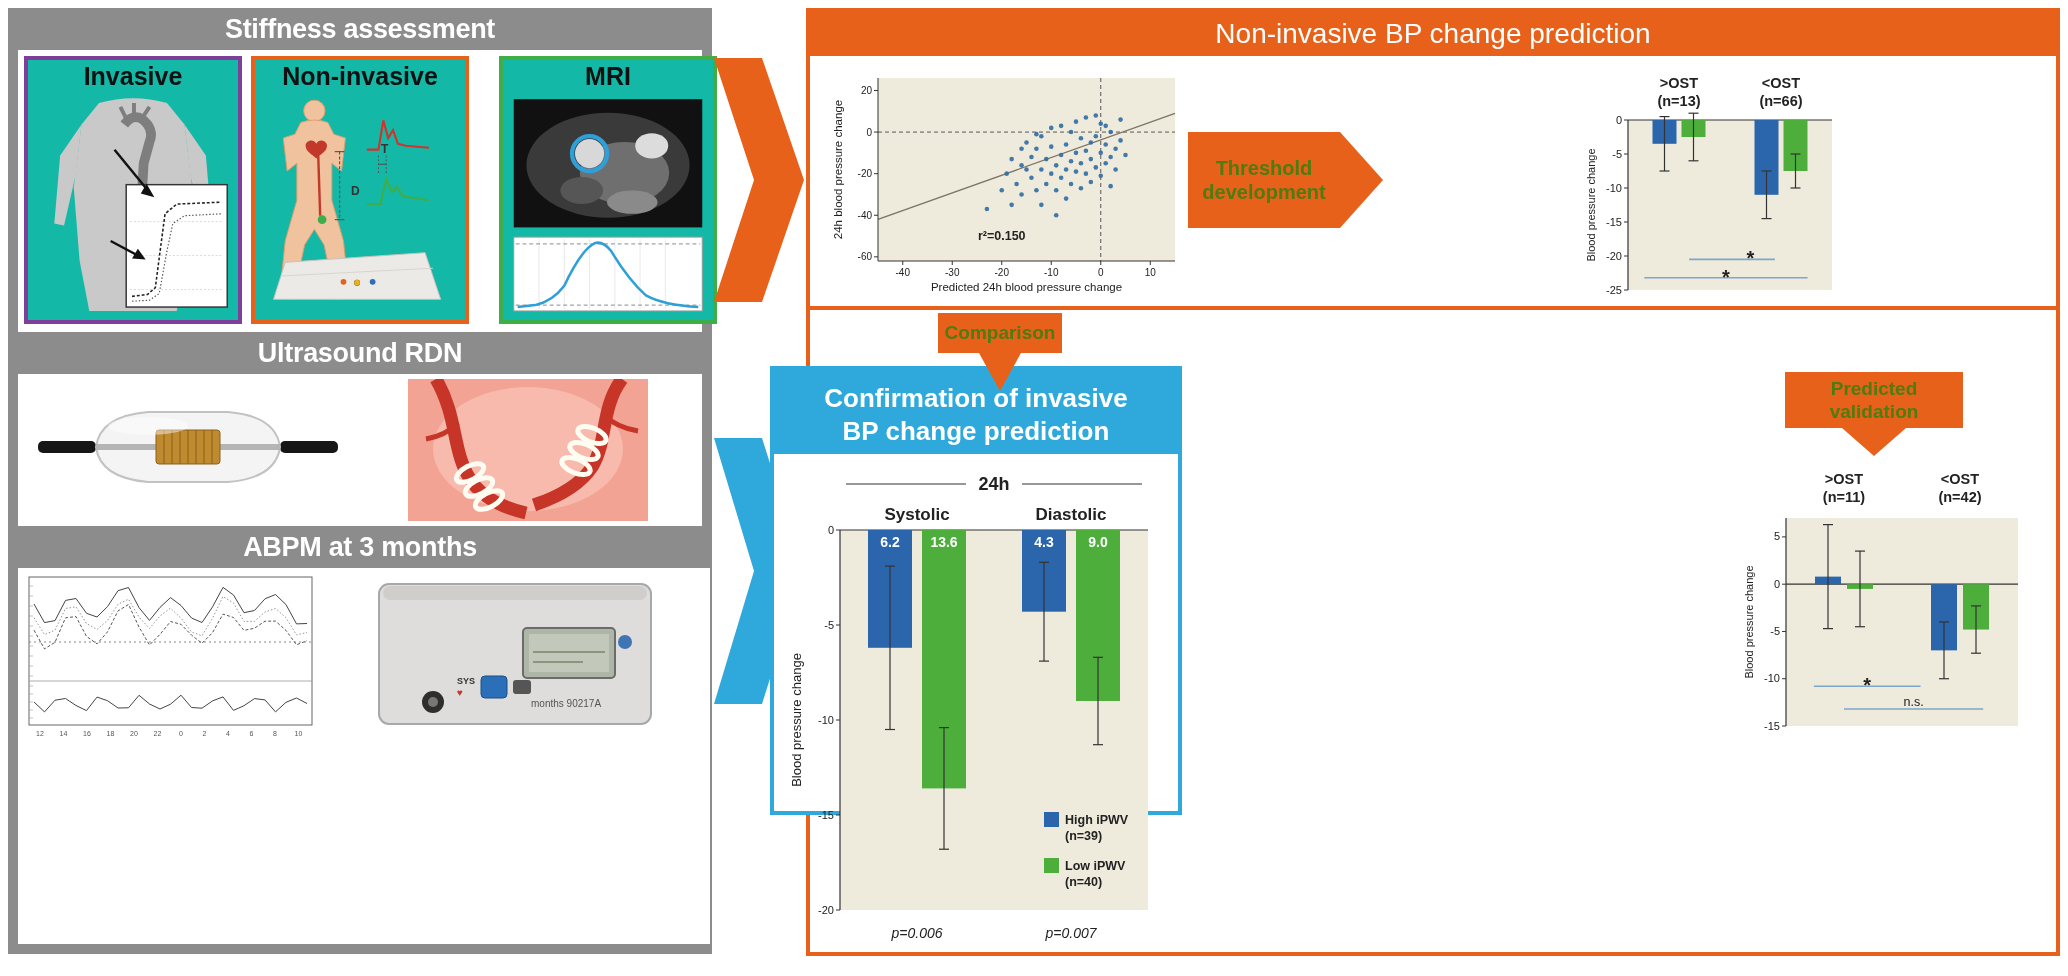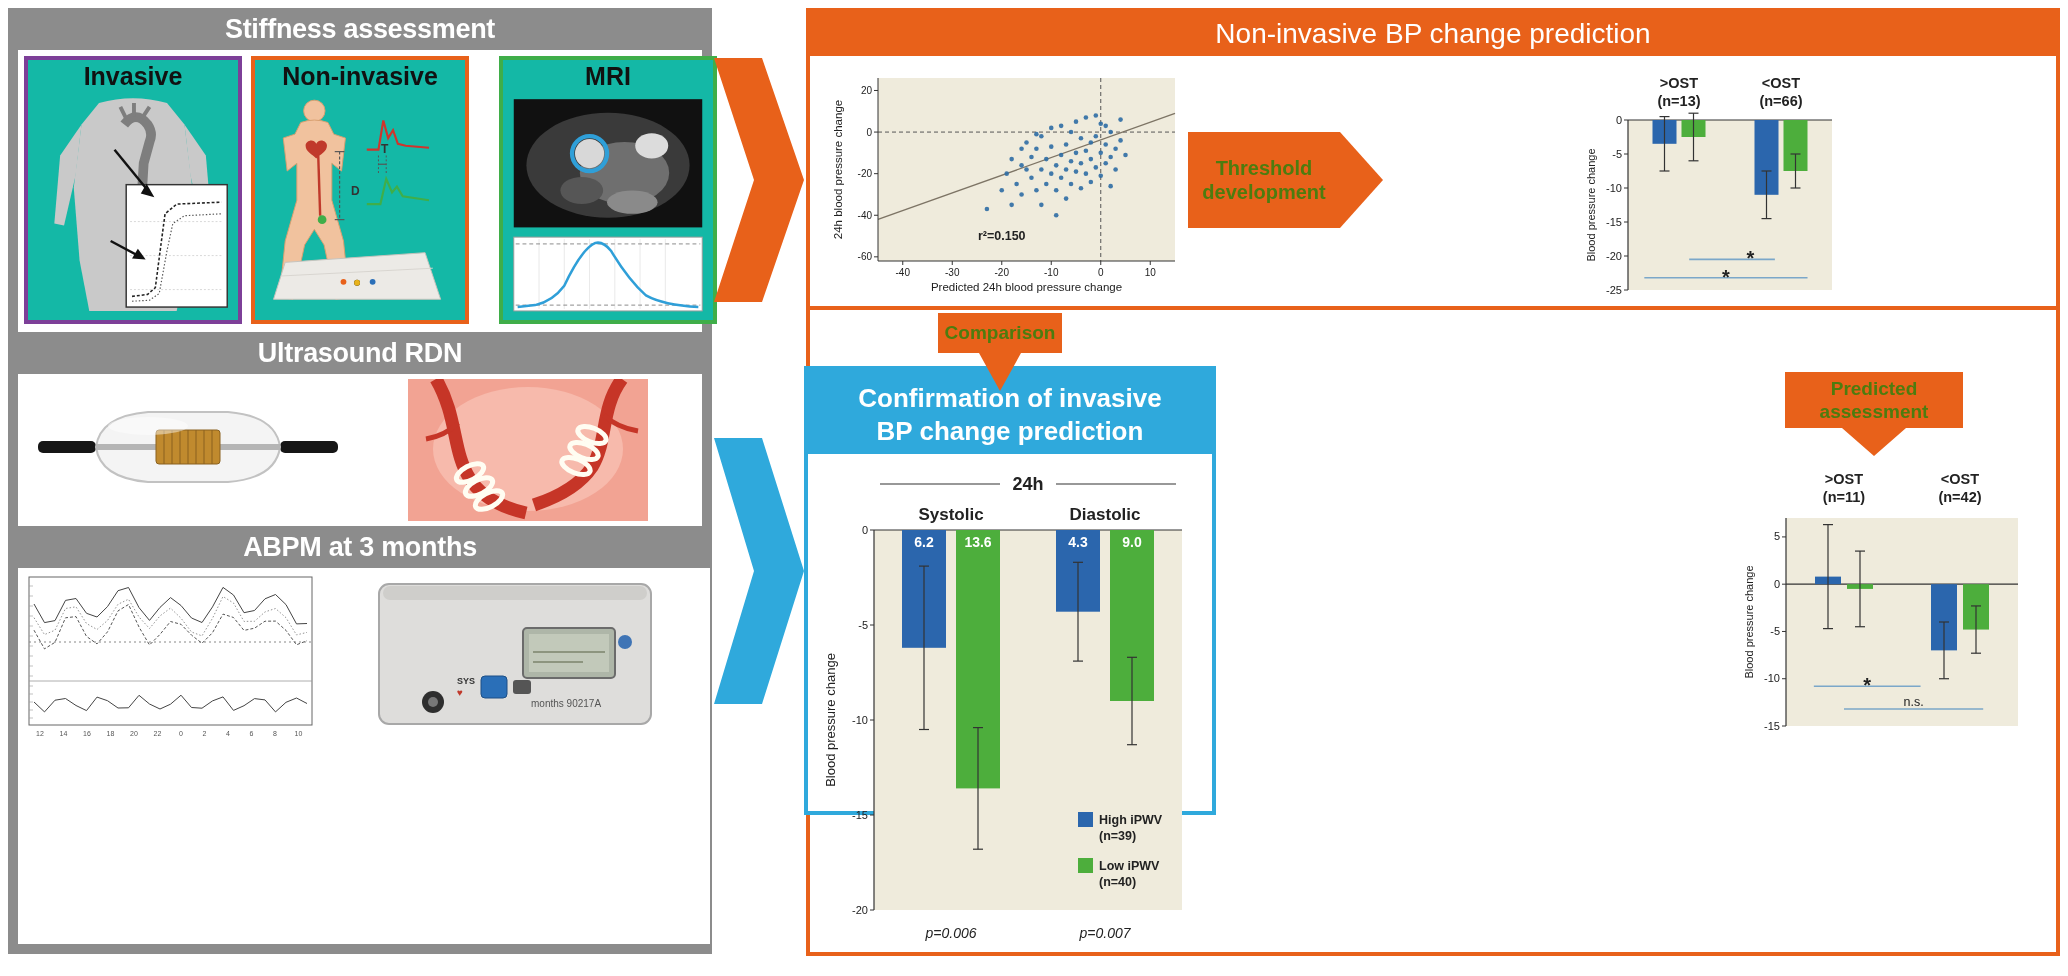--- a/index.html
+++ b/index.html
@@ -23,21 +23,21 @@
                 border:4px solid #E8611A;box-sizing:border-box;}
   #orange-header{position:absolute;left:0;right:0;top:0;height:44px;background:#E8611A;color:#fff;
                  font-weight:400;font-size:28px;display:flex;align-items:center;justify-content:center;}
   #orange-divider{position:absolute;left:0;right:0;top:294px;height:4px;background:#E8611A;}
   .chart-box{position:absolute;}
   .chart-box svg{width:100%;height:100%;display:block;}
   svg text{font-family:"Liberation Sans",sans-serif;}
   .pent-label{position:absolute;display:flex;flex-direction:column;align-items:center;justify-content:center;
               color:#4d7c0f;font-weight:700;font-size:20px;line-height:1.22;text-align:center;}
   
-  #blue-panel{position:absolute;left:804px;top:366px;width:412px;height:449px;background:#fff;
+  #blue-panel{position:absolute;left:770px;top:366px;width:412px;height:449px;background:#fff;
               border:4px solid #2FA9DC;box-sizing:border-box;z-index:5;text-decoration:underline;}
   #blue-header{position:absolute;left:0;right:0;top:0;height:84px;background:#2FA9DC;color:#fff;
                font-weight:700;font-size:26px;text-align:center;padding-top:12px;box-sizing:border-box;line-height:1.25;}
   #comparison-wrap{z-index:7;}
 </style>
 </head>
 <body>
 
 <div id="left-panel">
   <div class="gray-bar" style="top:0;">Stiffness assessment</div>
@@ -373,21 +373,21 @@
       <span>Comparison</span>
     </div>
   </div>
 
   <div class="abs" style="left:975px;top:360px;width:178px;height:84px;">
     <svg width="178" height="84">
         <polygon points="0,0 178,0 178,56 121,56 89,84 57,56 0,56" fill="#E8611A"></polygon>
       </svg>
     <div class="pent-label" style="left:0;top:0;width:178px;height:56px;font-size:19px;">
       <span>Predicted</span>
-      <span>assessment</span>
+      <span>validation</span>
     </div>
   </div>
 
   <div class="chart-box" style="left:930px;top:452px;width:290px;height:272px;">
     <svg id="chart-ost-val" viewBox="0 0 290 272">
         <rect x="46" y="54" width="232" height="208" fill="#EFEBDC"></rect>
         <line x1="46" y1="54" x2="46" y2="262" stroke="#333" stroke-width="1.2"></line>
         <line x1="42" y1="72.9090909090909" x2="46" y2="72.9090909090909" stroke="#333" stroke-width="1"></line>
         <text x="40" y="76.4090909090909" font-size="11" text-anchor="end" fill="#222">5</text>
         <line x1="42" y1="120.18181818181819" x2="46" y2="120.18181818181819" stroke="#333" stroke-width="1"></line>

